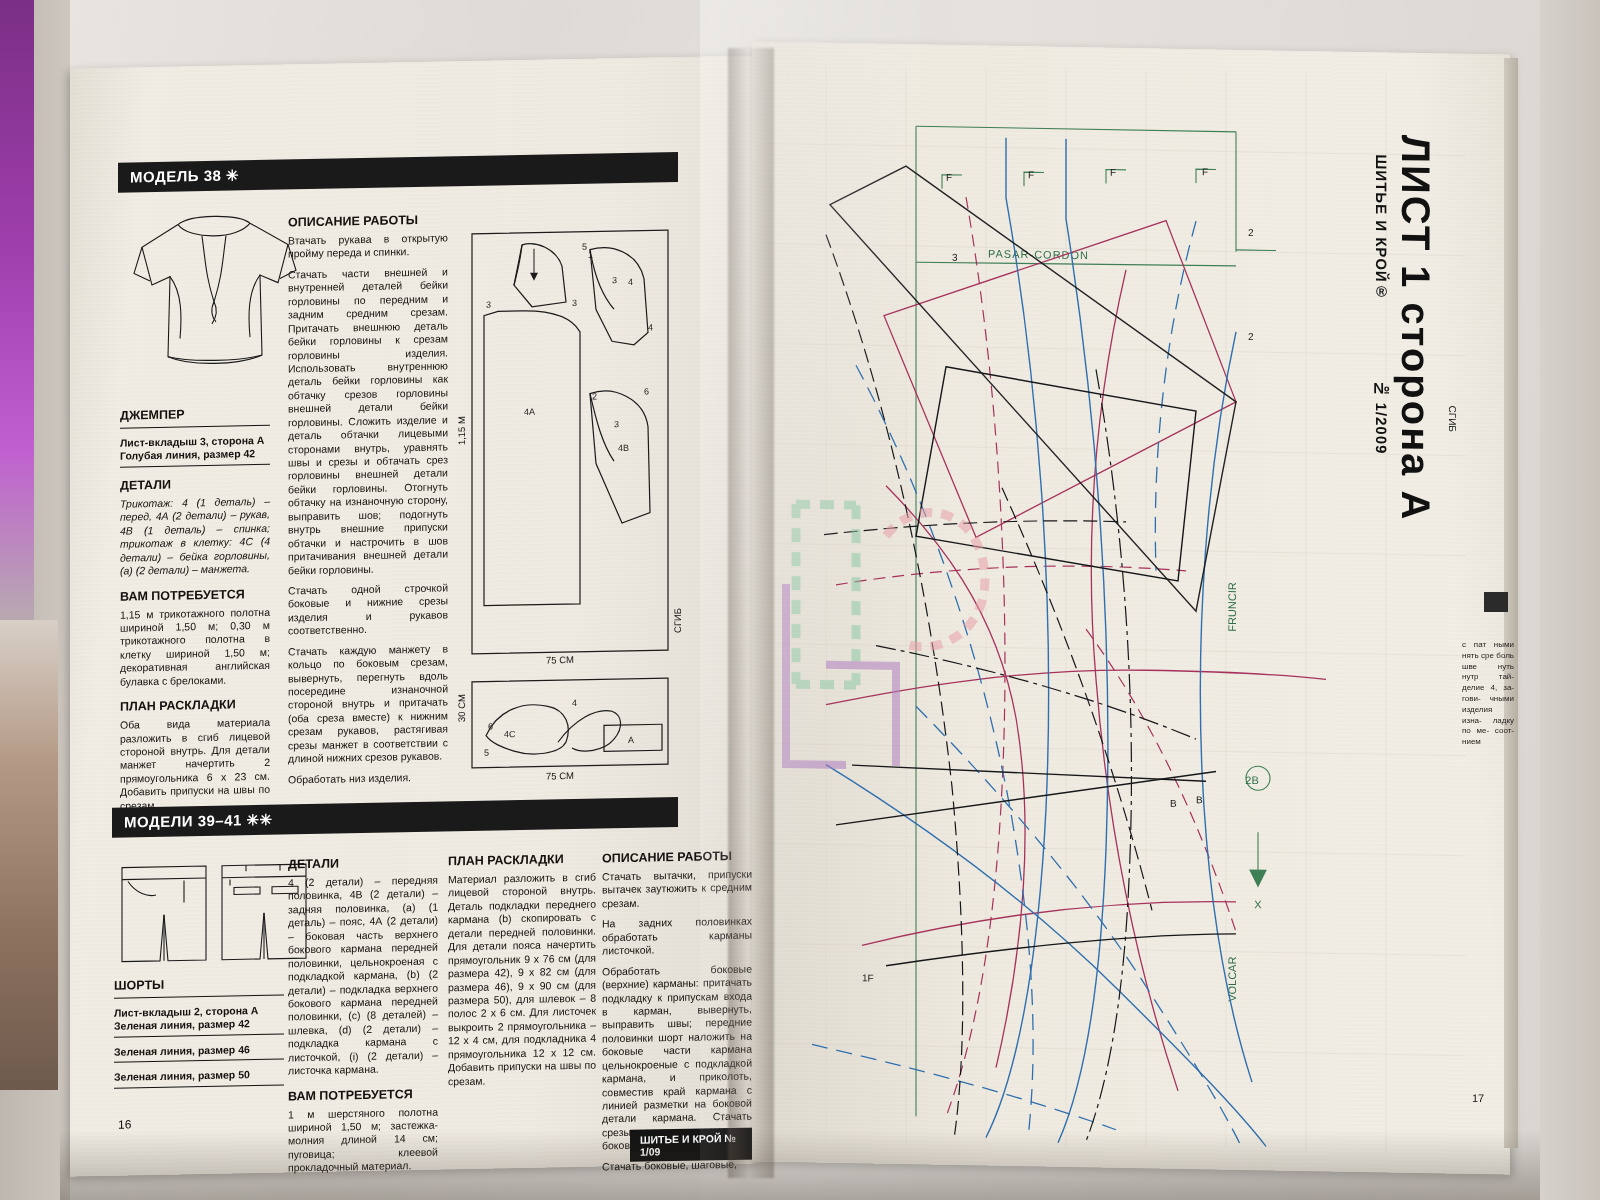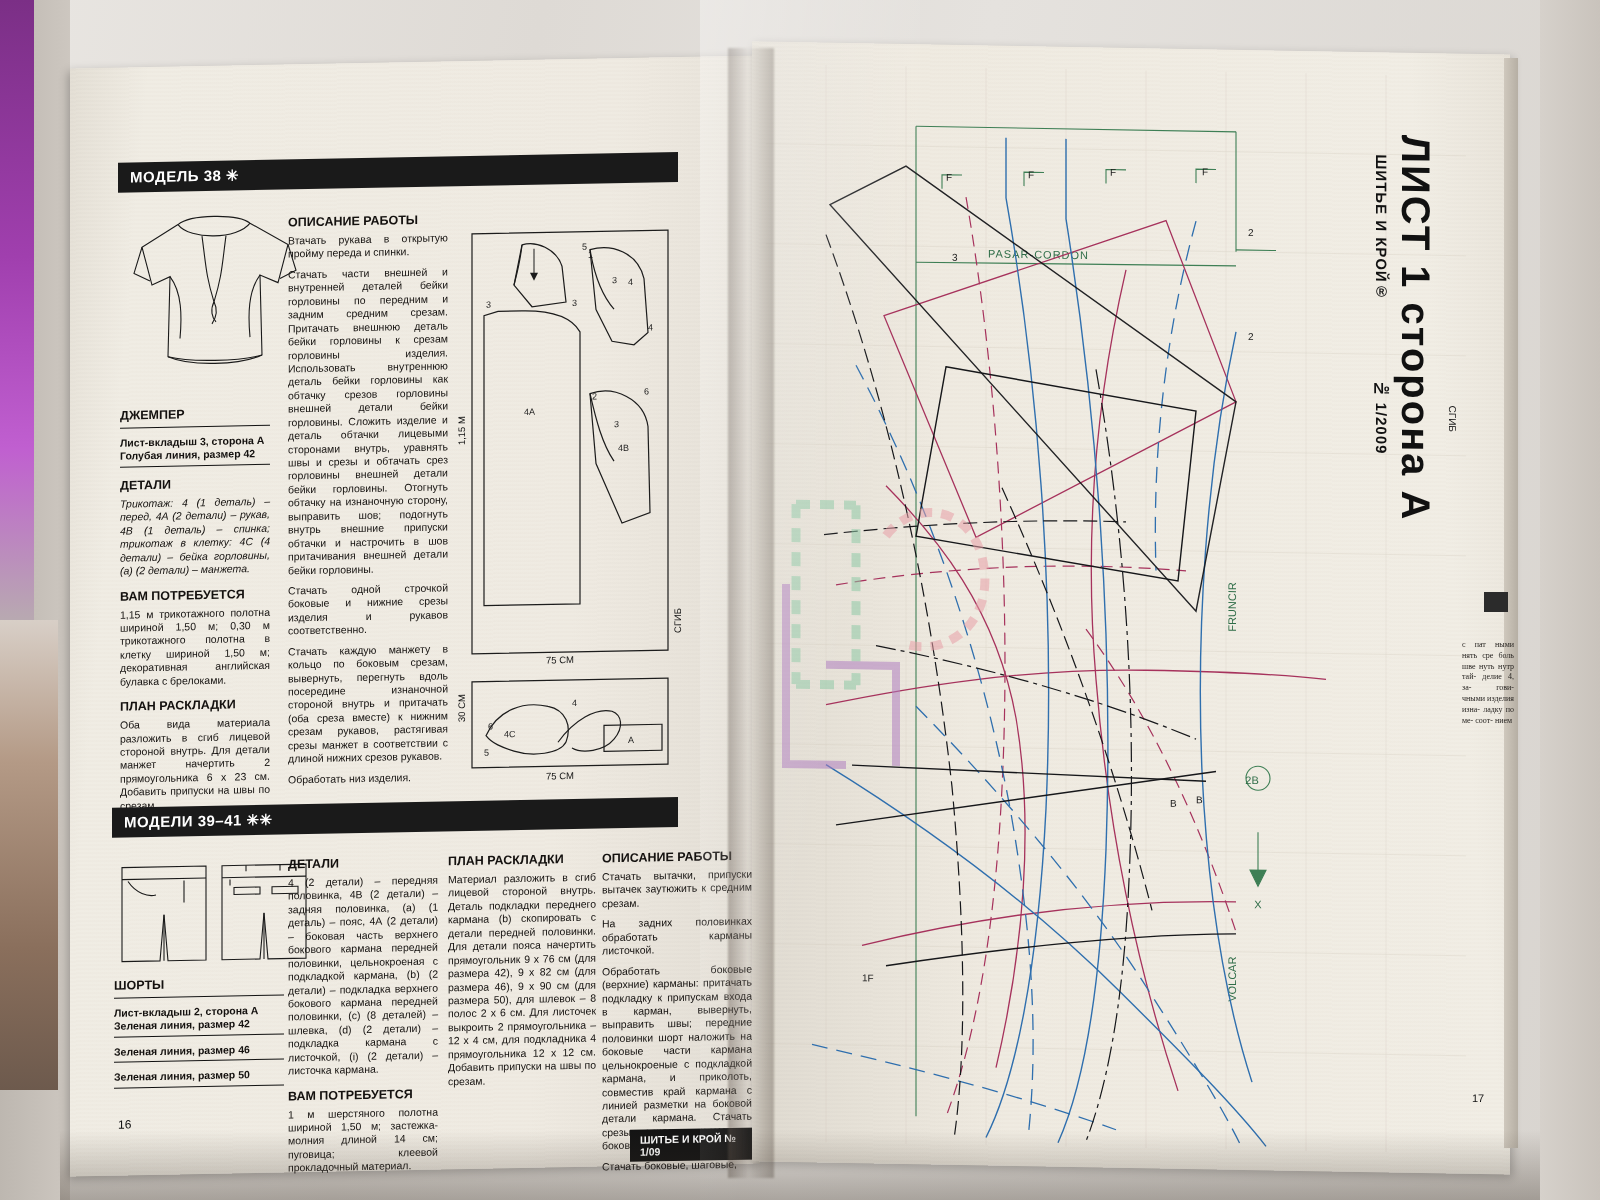--- a/index.html
+++ b/index.html
@@ -73,21 +73,21 @@
   .sheet svg{position:absolute;left:0;top:0;}
   .sheet-title{position:absolute;right:28px;top:60px;color:#111;font-weight:bold;
     writing-mode:vertical-rl;font-size:40px;letter-spacing:2px;white-space:nowrap;}
   .sheet-sub{position:absolute;right:76px;top:80px;color:#111;font-weight:bold;
     writing-mode:vertical-rl;font-size:15px;letter-spacing:1px;white-space:nowrap;}
   .sheet-num{position:absolute;right:76px;top:305px;color:#111;font-weight:bold;
     writing-mode:vertical-rl;font-size:15px;letter-spacing:1px;white-space:nowrap;}
   .sgib{position:absolute;right:8px;top:330px;font-size:10px;writing-mode:vertical-rl;color:#222;}
 
   .right-margin-notes{position:absolute;left:1462px;top:640px;width:52px;font-size:8px;
-    line-height:1.35;color:#262320;text-align:justify;font-family:Liberation Serif, serif;}
+    line-height:1.35;color:#262320;text-align:justify;}
   .dark-tab{position:absolute;left:1484px;top:592px;width:24px;height:20px;background:#2b2b2b;}
   .glare{position:absolute;left:700px;top:0;width:220px;height:1200px;
     background:linear-gradient(100deg,rgba(255,255,255,.35),rgba(255,255,255,0) 60%);
     pointer-events:none;}
   .shadow-bottom{position:absolute;left:60px;bottom:0;width:1480px;height:70px;
     background:linear-gradient(0deg,rgba(60,50,40,.35),rgba(60,50,40,0));pointer-events:none;}
 </style>
 </head>
 <body>
 

